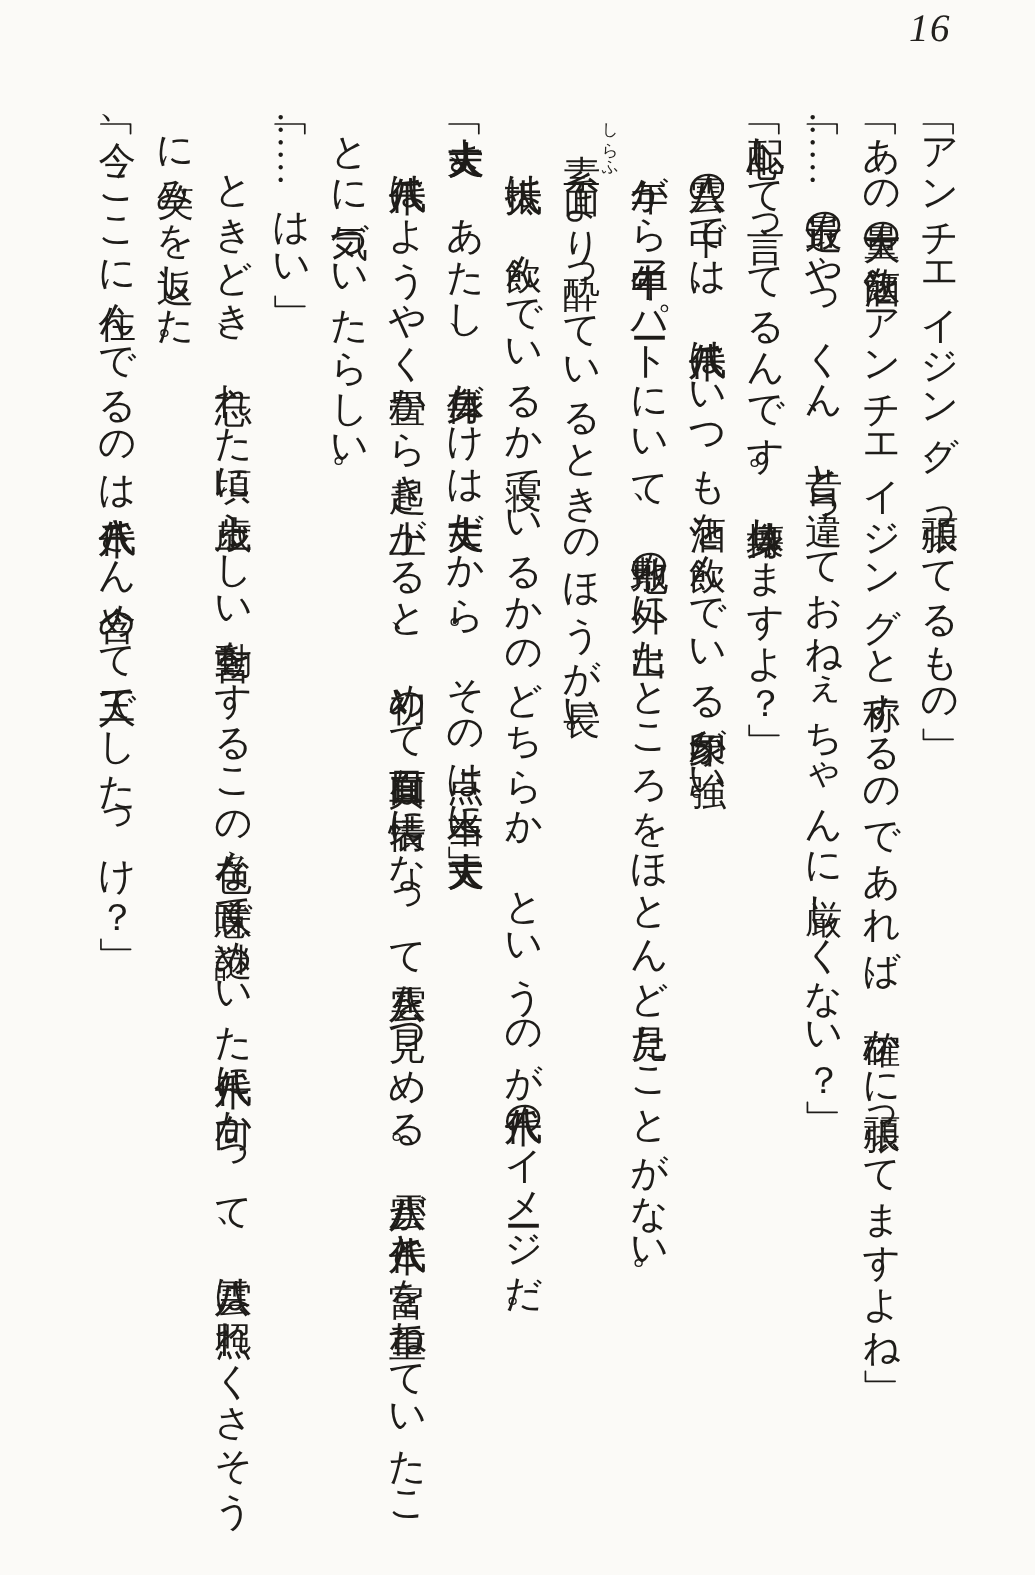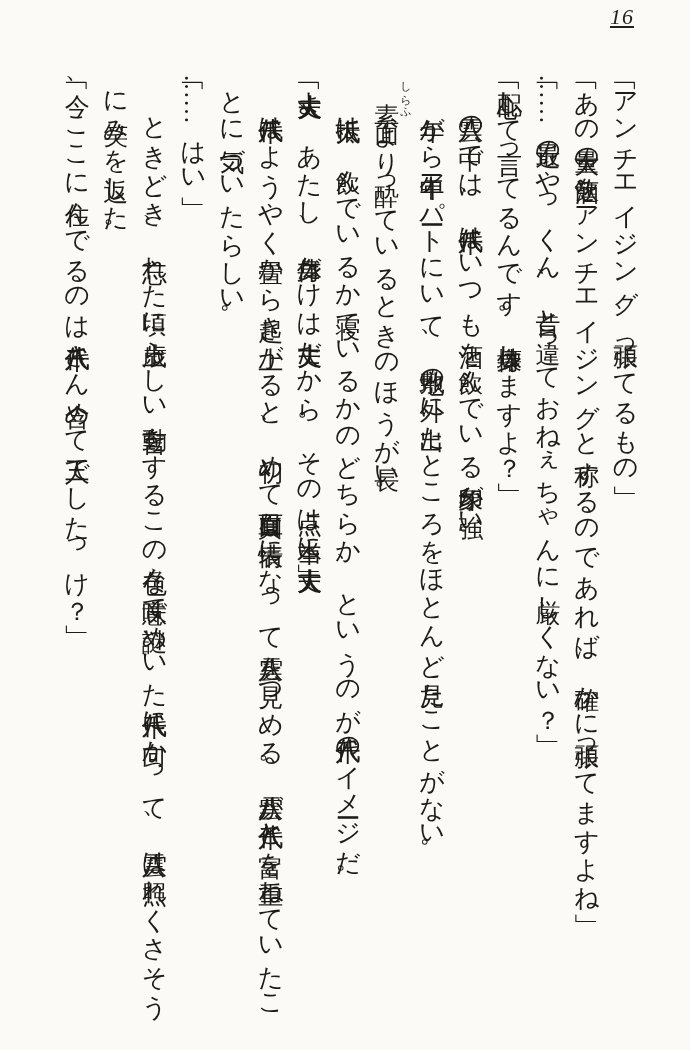--- a/index.html
+++ b/index.html
@@ -17,24 +17,23 @@
     position: relative;
     width: 690px;
     height: 1050px;
     background: #fbfaf7;
   }
   .page-number {
     position: absolute;
     top: 4px;
     right: 56px;
     font-style: italic;
-    font-size: 22px;
+    font-size: 26px;
     letter-spacing: 1px;
     color: #23211e;
-    text-decoration: underline;
   }
   .text-block {
     position: absolute;
     top: 74px;
     right: 46px;
     height: 950px;
     writing-mode: vertical-rl;
     text-orientation: mixed;
     font-size: 25px;
     line-height: 38.7px;

